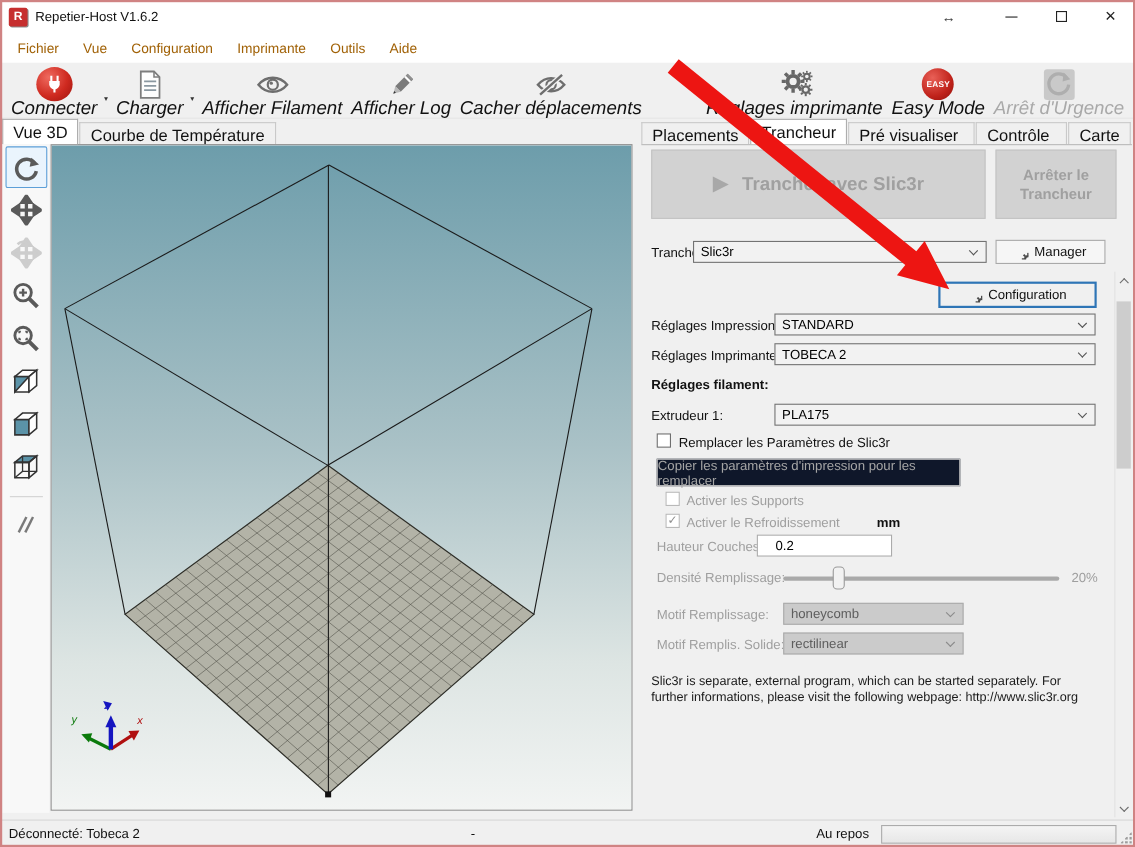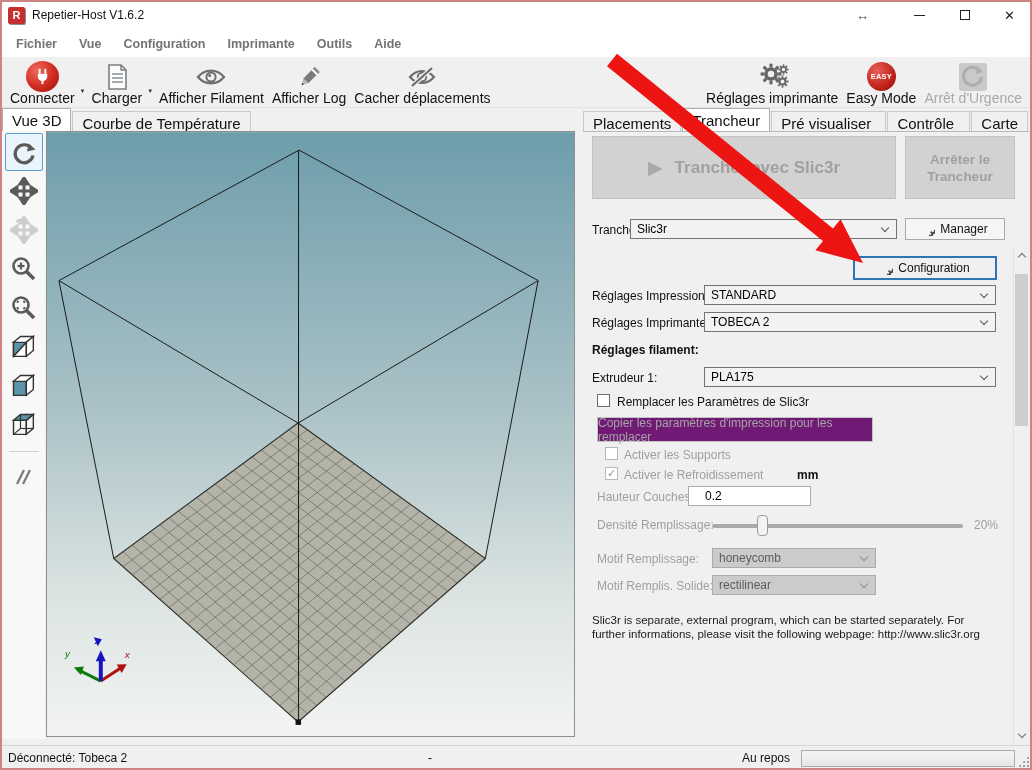--- a/index.html
+++ b/index.html
@@ -14,27 +14,27 @@
   .app-icon{width:17px;height:17px;background:#c62f2f;border-radius:2px;color:#fff;font-size:11px;font-weight:bold;
     display:flex;align-items:center;justify-content:center;margin-right:7px;box-shadow:1px 1px 0 #8d8d8d;}
   .app-title{font-size:12px;color:#111;}
   .tb-spacer{flex:1;}
   .dock-glyph{color:#444;font-size:13px;margin-right:28px;cursor:pointer;}
   .wbtn{width:45px;height:30px;display:flex;align-items:center;justify-content:center;color:#222;font-size:13px;}
   .wbtn .maxbox{width:10px;height:10px;border:1px solid #222;display:block;}
   .wbtn .minline{width:11px;height:1px;background:#222;display:block;}
   
   .menubar{position:absolute;left:0;top:30px;right:0;height:27px;background:#fff;display:flex;align-items:center;padding-left:5px;}
-  .menu-item{padding:5px 11px;color:#737373;font-size:12.5px;font-weight:bold;}
+  .menu-item{padding:5px 11px;color:#a16207;font-size:12.5px;}
   
   .toolbar{position:absolute;left:0;top:57px;right:0;height:51px;background:#f0f0f0;border-bottom:1px solid #e3e3e3;
     display:flex;align-items:flex-start;padding:3px 6px 0 6px;}
   .tbtn{position:relative;display:flex;flex-direction:column;align-items:center;justify-content:flex-start;height:46px;padding:1px 4px 0 4px;}
   .tbtn .ticon{height:31px;display:flex;align-items:center;justify-content:center;}
-  .tbtn .tlabel{font-size:14px;color:#111;white-space:nowrap;line-height:13px;}
+  .tbtn .tlabel{font-size:17px;color:#111;white-space:nowrap;line-height:13px;font-style:italic;}
   .tbtn .tlabel.dis{color:#a9a9a9;}
   .drop-arrow{font-size:6px;color:#333;align-self:center;margin:14px 2px 0 1px;}
   .red-circle{width:33px;height:33px;border-radius:50%;background:radial-gradient(circle at 34% 30%,#ef6a5f,#cf2a20 55%,#9c120c);
     display:flex;align-items:center;justify-content:center;}
   .easy-circle{width:29px;height:29px;border-radius:50%;background:radial-gradient(circle at 34% 30%,#e96057,#c0231b 60%,#8f0f0a);
     display:flex;align-items:center;justify-content:center;color:#fff;font-size:7.5px;font-weight:bold;letter-spacing:.2px;}
   .toolbar-right{margin-left:auto;display:flex;}
   
   .main{position:absolute;left:0;top:108px;right:0;bottom:25px;background:#f0f0f0;}
   .tabstrip{position:absolute;display:flex;align-items:flex-end;height:23px;}
@@ -51,21 +51,21 @@
   
   .right-pane{position:absolute;left:583px;top:0;right:3px;bottom:0;}
   .rp-body{position:absolute;left:0;top:23px;right:0;bottom:0;background:#f0f0f0;border-top:1px solid #b9b9b9;}
   .rp-abs{position:absolute;}
   .lbl{font-size:12px;color:#111;white-space:nowrap;}
   .lbl.dis{color:#9f9f9f;}
   .lbl.bold{font-weight:bold;}
   .bigbtn{background:#d2d2d2;border:1px solid #c3c3c3;color:#a0a0a0;font-weight:bold;display:flex;align-items:center;justify-content:center;text-align:center;}
   .btn{background:#f6f6f6;border:1px solid #a9a9a9;color:#111;font-size:12px;display:flex;align-items:center;justify-content:center;gap:5px;}
   .btn.focusblue{border:2px solid #2e75b6;background:#f0f0f0;}
-  .btn.dis{background:#701a75;border-color:#c4c4c4;color:#a5a5a5;}
+  .btn.dis{background:#0f172a;border-color:#c4c4c4;color:#a5a5a5;}
   .combo{position:absolute;height:20px;background:#f2f2f2;border:1px solid #737373;padding:2px 20px 2px 6px;font-size:12px;color:#000;overflow:hidden;white-space:nowrap;}
   .combo.dis{background:#cbcbcb;border-color:#ababab;color:#5d5d5d;}
   .chev{position:absolute;right:8px;top:5px;width:6px;height:6px;border-right:1.6px solid #555;border-bottom:1.6px solid #555;transform:rotate(45deg);}
   .combo.dis .chev{border-color:#8b8b8b;}
   .cb{position:absolute;width:13px;height:13px;background:#fff;border:1px solid #6e6e6e;display:flex;align-items:center;justify-content:center;}
   .cb.dis{border-color:#b9b9b9;}
   .cb .mark{font-size:11px;line-height:11px;color:#8f8f8f;font-weight:bold;}
   .textbox{position:absolute;height:20px;background:#fff;border:1px solid #ababab;font-size:12px;padding:2px 5px;color:#000;font-family:inherit;}
   .slider-track{position:absolute;height:4px;background:#a9a9a9;border-radius:2px;}
   .slider-thumb{position:absolute;width:11px;height:21px;background:#f2f2f2;border:1px solid #9a9a9a;border-radius:4px;}

